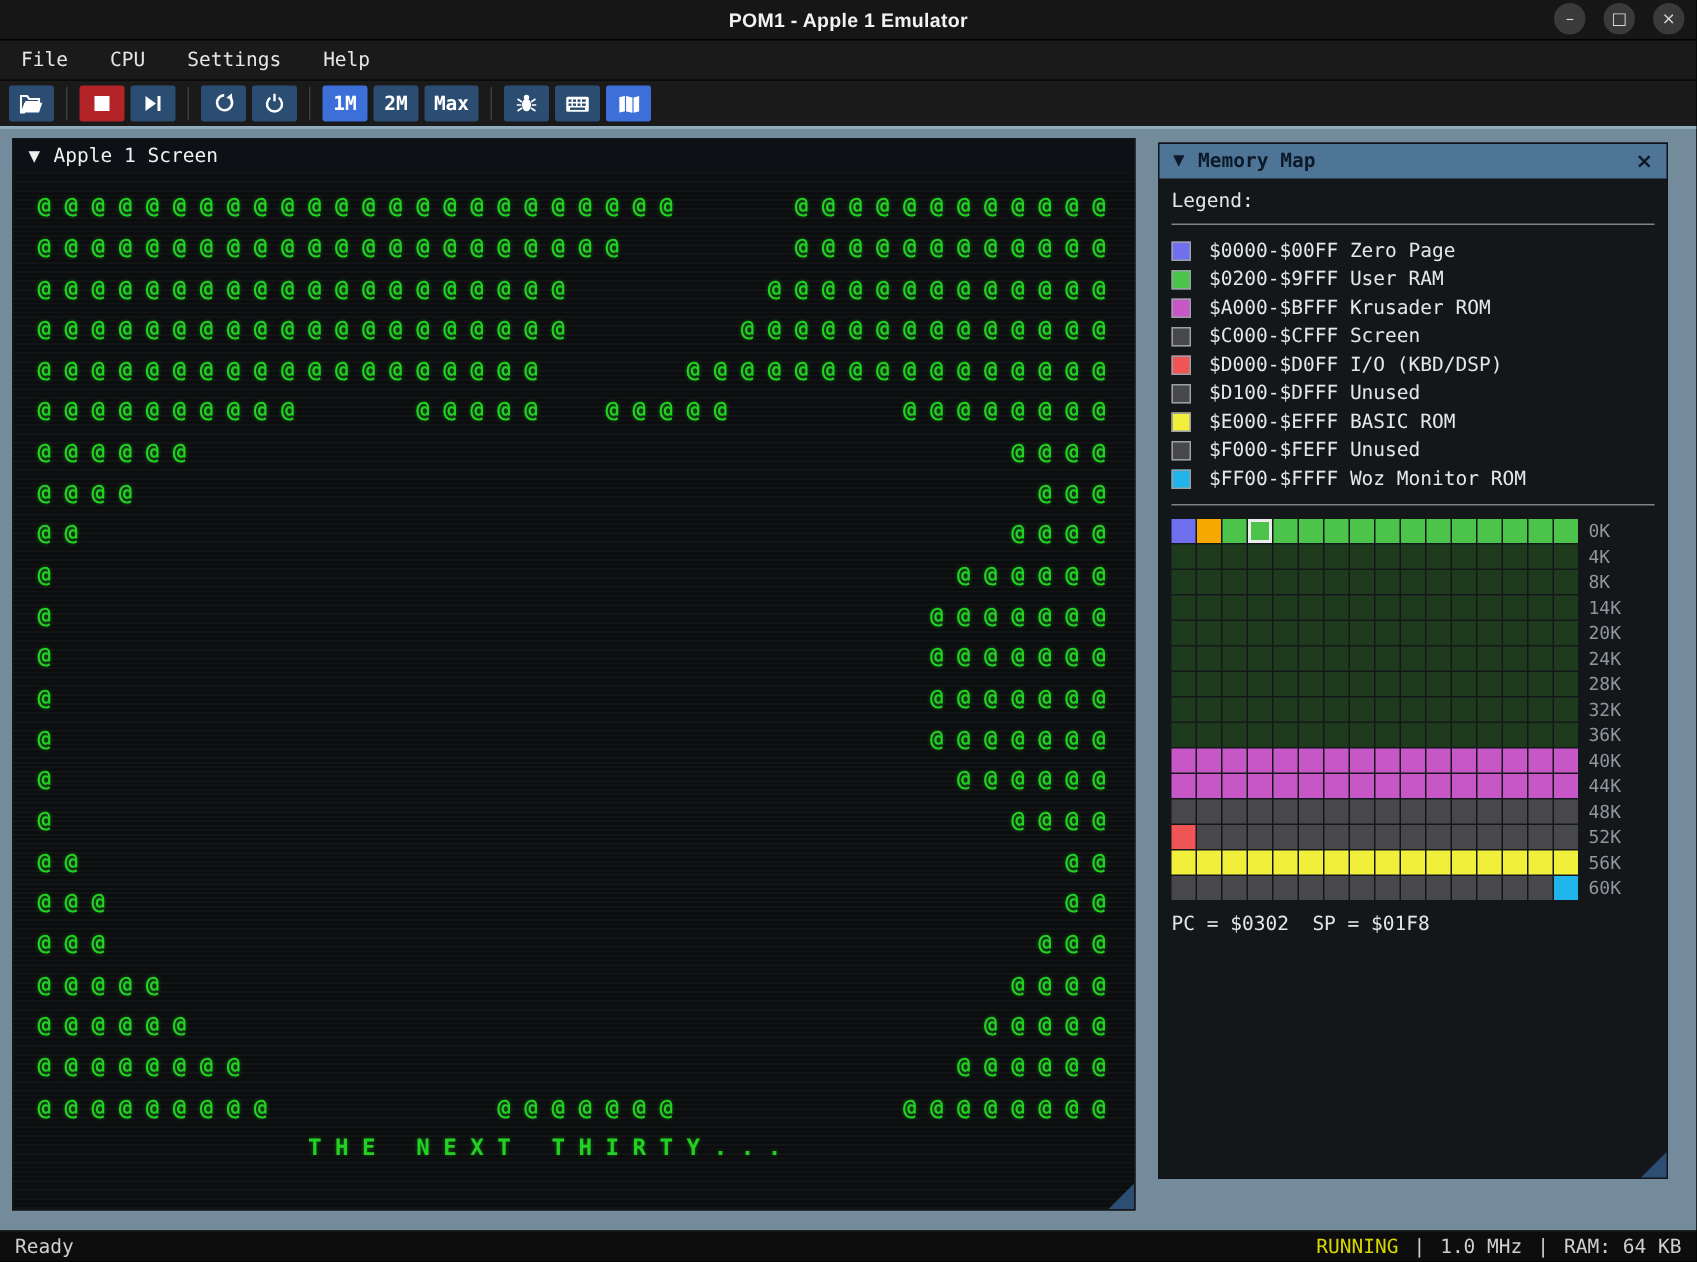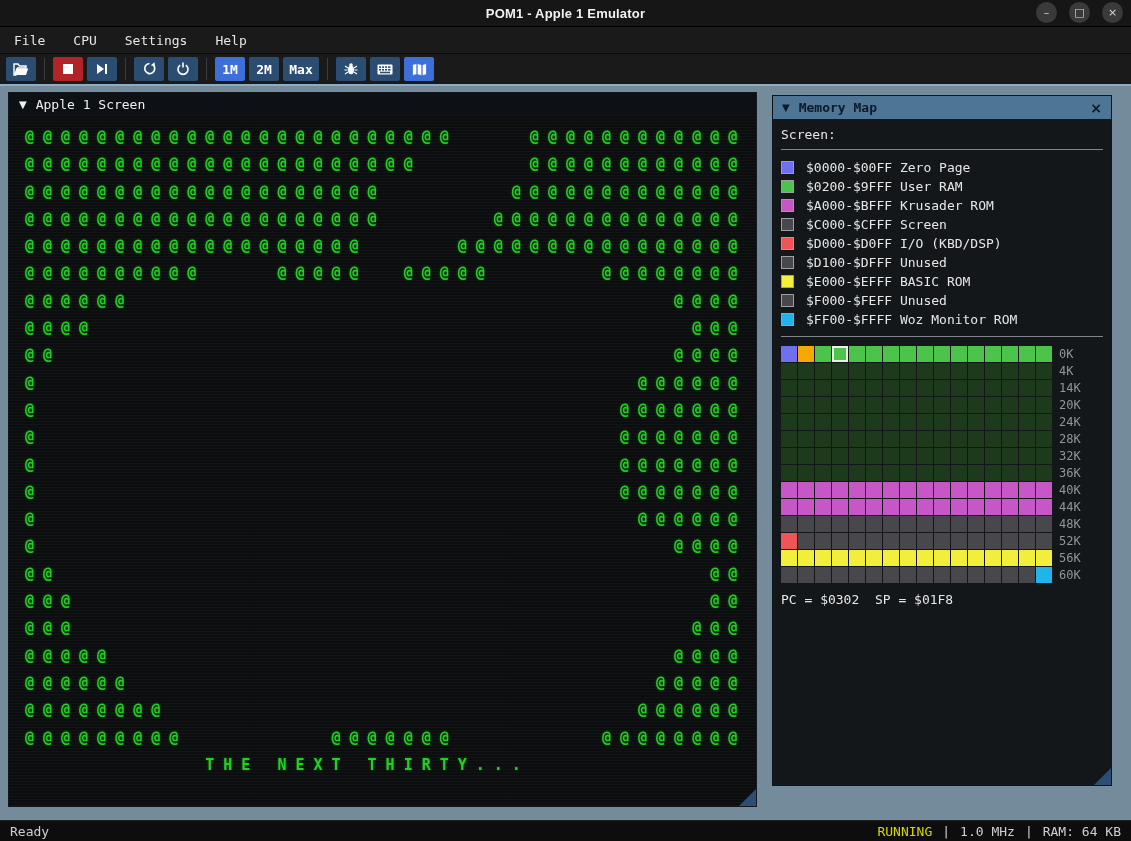--- a/index.html
+++ b/index.html
@@ -212,21 +212,21 @@
 
   <div class="mem-panel">
     <div class="mem-header">
       <span class="left">
         <span class="collapse-icon">▼</span>
         <span>Memory Map</span>
       </span>
       <span class="mem-close">×</span>
     </div>
     <div class="mem-body">
-      <div>Screen:</div>
+      <div>Legend:</div>
       <hr class="mem-rule">
       <div>
           <div class="legend-row">
             <span class="legend-swatch" style="background: rgb(111, 111, 240);"></span>
             <span class="legend-text">$0000-$00FF Zero Page</span>
           </div>
           <div class="legend-row">
             <span class="legend-swatch" style="background: rgb(76, 196, 76);"></span>
             <span class="legend-text">$0200-$9FFF User RAM</span>
           </div>
@@ -291,20 +291,39 @@
             <span class="grid-cell" style="background: rgb(29, 58, 29);"></span>
             <span class="grid-cell" style="background: rgb(29, 58, 29);"></span>
             <span class="grid-cell" style="background: rgb(29, 58, 29);"></span>
             <span class="grid-cell" style="background: rgb(29, 58, 29);"></span>
             <span class="grid-cell" style="background: rgb(29, 58, 29);"></span>
             <span class="grid-cell" style="background: rgb(29, 58, 29);"></span>
             <span class="grid-cell" style="background: rgb(29, 58, 29);"></span>
             <span class="grid-cell" style="background: rgb(29, 58, 29);"></span>
             <span class="grid-cell" style="background: rgb(29, 58, 29);"></span>
             <span class="grid-label">4K</span>
+          </div>
+          <div class="grid-row">
+            <span class="grid-cell" style="background: rgb(29, 58, 29);"></span>
+            <span class="grid-cell" style="background: rgb(29, 58, 29);"></span>
+            <span class="grid-cell" style="background: rgb(29, 58, 29);"></span>
+            <span class="grid-cell" style="background: rgb(29, 58, 29);"></span>
+            <span class="grid-cell" style="background: rgb(29, 58, 29);"></span>
+            <span class="grid-cell" style="background: rgb(29, 58, 29);"></span>
+            <span class="grid-cell" style="background: rgb(29, 58, 29);"></span>
+            <span class="grid-cell" style="background: rgb(29, 58, 29);"></span>
+            <span class="grid-cell" style="background: rgb(29, 58, 29);"></span>
+            <span class="grid-cell" style="background: rgb(29, 58, 29);"></span>
+            <span class="grid-cell" style="background: rgb(29, 58, 29);"></span>
+            <span class="grid-cell" style="background: rgb(29, 58, 29);"></span>
+            <span class="grid-cell" style="background: rgb(29, 58, 29);"></span>
+            <span class="grid-cell" style="background: rgb(29, 58, 29);"></span>
+            <span class="grid-cell" style="background: rgb(29, 58, 29);"></span>
+            <span class="grid-cell" style="background: rgb(29, 58, 29);"></span>
+            <span class="grid-label">8K</span>
           </div>
           <div class="grid-row">
             <span class="grid-cell" style="background: rgb(29, 58, 29);"></span>
             <span class="grid-cell" style="background: rgb(29, 58, 29);"></span>
             <span class="grid-cell" style="background: rgb(29, 58, 29);"></span>
             <span class="grid-cell" style="background: rgb(29, 58, 29);"></span>
             <span class="grid-cell" style="background: rgb(29, 58, 29);"></span>
             <span class="grid-cell" style="background: rgb(29, 58, 29);"></span>
             <span class="grid-cell" style="background: rgb(29, 58, 29);"></span>
             <span class="grid-cell" style="background: rgb(29, 58, 29);"></span>

